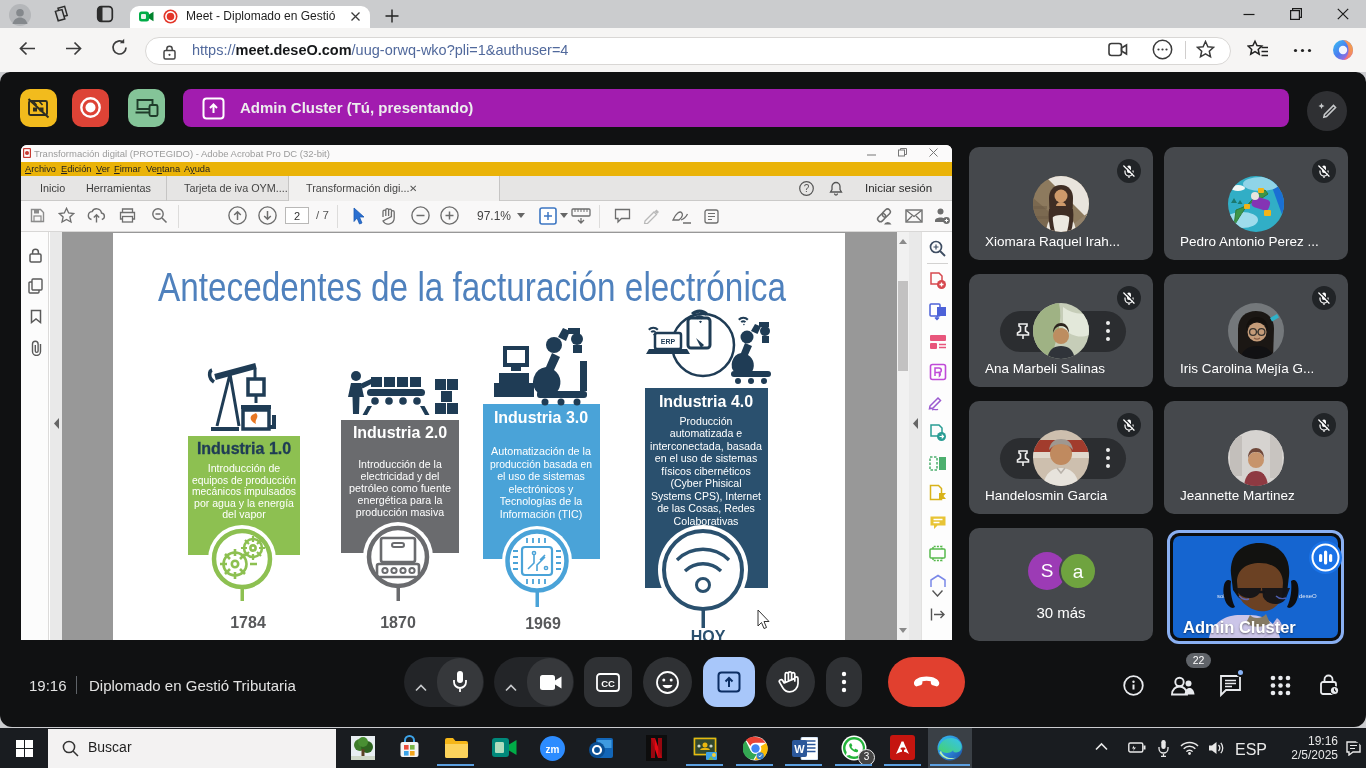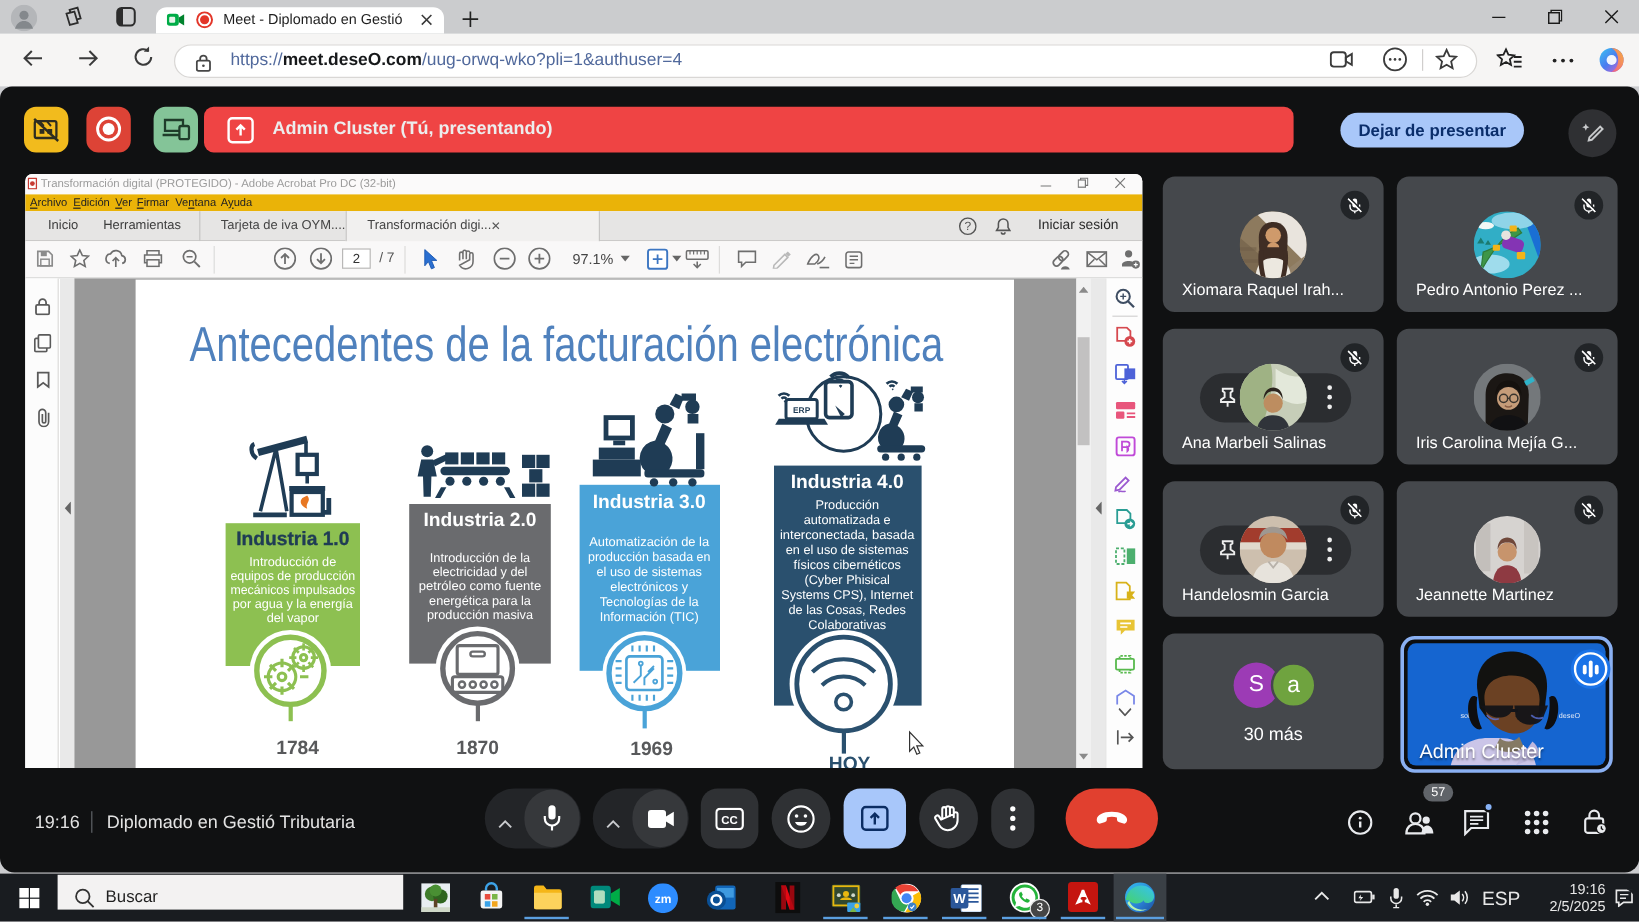--- a/index.html
+++ b/index.html
@@ -5,21 +5,21 @@
 .ab{position:absolute}
 #root{position:relative;width:1366px;height:768px;background:#cbcccf}
 
 #tabstrip{position:absolute;left:0;top:0;width:1366px;height:28px;background:#cbccce}
 #addr{position:absolute;left:0;top:28px;width:1366px;height:44px;background:#f6f5f4}
 .tab{position:absolute;left:130px;top:6px;width:240px;height:22px;background:#fff;border-radius:9px 9px 0 0}
 #urlpill{position:absolute;left:145px;top:9px;width:1086px;height:28px;background:#fff;border:1px solid #d9d7d5;border-radius:14px}
 
 #meet{position:absolute;left:0;top:72px;width:1366px;height:655px;background:#101112;border-radius:10px 10px 12px 12px}
 .bbtn{position:absolute;top:17px;width:37px;height:38px;border-radius:10px}
-#banner{position:absolute;left:170px;top:17px;width:908px;height:38px;background:#ef4444;border-radius:8px}
+#banner{position:absolute;left:183px;top:17px;width:1106px;height:38px;background:#a21caf;border-radius:8px}
 #bluebtn{position:absolute;left:947px;top:5px;width:153px;height:29px;background:#a9c7f9;border-radius:15px;color:#0b2e6b;font-size:14px;font-weight:bold;text-align:center;line-height:28px}
 #magic{position:absolute;left:1307px;top:19px;width:40px;height:40px;border-radius:50%;background:#2f3033}
 
 #acro{position:absolute;left:21px;top:73px;width:931px;height:495px;background:#fff;border-radius:6px 6px 0 0;overflow:hidden}
 #acrotitle{position:absolute;left:0;top:0;width:931px;height:17px;background:#fbfafa;font-size:9.5px;color:#9b9b9b}
 #acromenu{position:absolute;left:0;top:17px;width:931px;height:14px;background:#eab308;font-size:9.3px;color:#222}
 #acromenu span{margin-right:14px}
 #acrotabs{position:absolute;left:0;top:31px;width:931px;height:25px;background:#e6e5e4;border-bottom:1px solid #cbcac9;font-size:10.8px;color:#3c3c3c}
 #acrotool{position:absolute;left:0;top:56px;width:931px;height:31px;background:#f9f8f8;border-bottom:1px solid #d8d7d6}
 #acrobody{position:absolute;left:0;top:87px;width:931px;height:413px}
@@ -34,21 +34,21 @@
 .tile{position:absolute;width:184px;height:113px;background:#45484c;border-radius:10px}
 .tname{position:absolute;left:16px;bottom:11px;color:#fff;font-size:13.5px;font-weight:500;white-space:nowrap}
 .micoff{position:absolute;right:12px;top:12px;width:24px;height:24px;border-radius:50%;background:#212427}
 .av{position:absolute;left:64px;top:29px;width:56px;height:56px;border-radius:50%;overflow:hidden}
 .hovpill{position:absolute;left:31px;top:37px;width:126px;height:41px;background:#2b2d30;border-radius:21px}
 
 #meetbar{position:absolute;left:0;top:585px;width:1366px;height:70px;color:#e8eaed}
 .cbtn{position:absolute;top:0;height:50px;background:#2f3134;border-radius:25px}
 
 #taskbar{position:absolute;left:0;top:728px;width:1366px;height:40px;background:#191c20}
-#search{position:absolute;left:48px;top:1px;width:288px;height:29px;background:#f3f2f2;color:#1f1f1f;font-size:14px}
+#search{position:absolute;left:48px;top:1px;width:288px;height:39px;background:#f3f2f2;color:#1f1f1f;font-size:14px}
 .uline{position:absolute;top:763.5px;height:2.5px;background:#5b9fe0}
 </style></head>
 <body>
 <div id="root">
 
 <div id="tabstrip">
   <svg class="ab" style="left:9px;top:4px" width="22" height="22">
         <circle cx="11" cy="11" r="11" fill="#b4b6b9"></circle>
         <circle cx="11" cy="8.7" r="3.8" fill="#84888c"></circle>
         <path d="M3.5 20 c1 -4.5 4.1 -6.6 7.5 -6.6 s6.5 2.1 7.5 6.6z" fill="#84888c"></path>
@@ -169,21 +169,20 @@
   <svg class="ab" style="left:135px;top:26px" width="24" height="20" viewBox="0 0 24 20">
         <path d="M2.5 2 h15 v9 h-15 z M0.5 14.5 h19" fill="none" stroke="#1f3c2a" stroke-width="1.9"></path>
         <rect x="14.5" y="7" width="8" height="11" rx="1.5" fill="#84c498" stroke="#1f3c2a" stroke-width="1.9"></rect>
       </svg>
   <div id="banner">
     <svg class="ab" style="left:19px;top:8px" width="23" height="23" viewBox="0 0 23 23">
           <rect x="1.5" y="1.5" width="20" height="20" rx="3" fill="none" stroke="#fff" stroke-width="2"></rect>
           <path d="M11.5 16 V8 M8 11 l3.5 -3.5 L15 11" fill="none" stroke="#fff" stroke-width="2"></path>
         </svg>
     <div class="ab" style="left:57px;top:10px;font-size:15px;font-weight:bold;color:#eceded">Admin Cluster (Tú, presentando)</div>
-    <div id="bluebtn">Dejar de presentar</div>
   </div>
   <div id="magic"></div>
   <svg class="ab" style="left:1317px;top:29px" width="21" height="21" viewBox="0 0 21 21">
         <path d="M7.5 13.5 L16.5 4.5 l2 2 L9.5 15.5 l-2.6 .6z" fill="none" stroke="#c7c9cb" stroke-width="1.6"></path>
         <path d="M4.5 2 l.9 2.1 2.1 .9 -2.1 .9 -.9 2.1 -.9 -2.1 -2.1 -.9 2.1 -.9z" fill="#c7c9cb"></path>
       </svg>
   <div id="acro">
     <div id="acrotitle">
       <svg class="ab" style="left:2px;top:3px" width="8" height="10">
             <rect width="8" height="10" rx="1" fill="#c73a32"></rect>
@@ -790,21 +789,21 @@
               <path d="M60 52 h28 a7 7 0 0 1 -1 4 c-2 4 -6 6 -11 6 s-10 -3 -12 -7z" fill="#141418" opacity=".95"></path>
               <path d="M89 52 h28 l-4 10 c-2 4 -6 6 -11 6 s-10 -3 -12 -7z" fill="#141418" opacity=".95"></path>
               <path d="M86 56 h6" stroke="#141418" stroke-width="2.5"></path>
               <path d="M66 60 c3 3 7 4 10 3 M103 60 c3 3 7 3 10 2" stroke="#5a6fd4" stroke-width="1.4" fill="none" opacity=".8"></path>
               <path d="M80 80 c3 2 10 2 13 -1 l0 5 c-4 2 -9 2 -13 0z" fill="#2e1d13"></path>
               <path d="M36 102 c3 -16 17 -23 31 -23 h10 c14 0 27 8 30 23z" fill="#cbc5e8"></path>
               <path d="M77 79 c3 4 12 4 16 -1 l4 9 c-7 5 -18 5 -24 0z" fill="#857a64"></path>
               <path d="M90 102 l14 -20 c4 3 6 8 5 12z" fill="#bdb6dd"></path>
             </svg>
       </div>
-      <div class="ab" style="left:13px;top:85px;color:#fff;font-size:16.5px;font-weight:normal;text-shadow:0 1px 2px rgba(0,0,0,.5)">Admin Cluster</div>
+      <div class="ab" style="left:13px;top:85px;color:#fff;font-size:16.5px;font-weight:bold;text-shadow:0 1px 2px rgba(0,0,0,.5)">Admin Cluster</div>
       <div class="ab" style="left:139px;top:8px;width:33px;height:33px;border-radius:50%;background:#1a73e8">
         <svg style="position:absolute;left:2px;top:2px" width="29" height="29">
               <circle cx="14.5" cy="14.5" r="13" fill="none" stroke="#fff" stroke-width="2"></circle>
               <rect x="8" y="11" width="3.2" height="8" rx="1.6" fill="#fff"></rect>
               <rect x="13" y="7.5" width="3.2" height="14" rx="1.6" fill="#fff"></rect>
               <rect x="18" y="11" width="3.2" height="8" rx="1.6" fill="#fff"></rect>
             </svg>
       </div>
     </div>
   </div>
@@ -859,21 +858,21 @@
         </svg>
     <div class="cbtn" style="left:888px;width:77px;background:#e1402f"></div>
     <svg class="ab" style="left:911px;top:16px" width="31" height="17" viewBox="0 0 31 17">
           <path d="M15.5 3.5 C8 3.5 3.5 6.5 3 9.5 c-.3 1.8 .6 3.4 2.2 4 l4.2 -1.3 c1.3 -.4 2 -1.4 2 -2.8 V8.2 c2.7 -.7 5.7 -.7 8.4 0 v1.2 c0 1.4 .7 2.4 2 2.8 l4.2 1.3 c1.6 -.6 2.5 -2.2 2.2 -4 C27.5 6.5 23 3.5 15.5 3.5z" fill="#fff"></path>
         </svg>
     <svg class="ab" style="left:1123px;top:18px" width="21" height="21">
           <circle cx="10.5" cy="10.5" r="9.3" fill="none" stroke="#e8eaed" stroke-width="1.8"></circle>
           <path d="M10.5 9.5 v5" stroke="#e8eaed" stroke-width="2"></path>
           <circle cx="10.5" cy="6.8" r="1.2" fill="#e8eaed"></circle>
         </svg>
-    <div class="ab" style="left:1186px;top:-4px;width:25px;height:15px;border-radius:8px;background:#606469;color:#fff;font-size:10.5px;text-align:center;line-height:15px">57</div>
+    <div class="ab" style="left:1186px;top:-4px;width:25px;height:15px;border-radius:8px;background:#606469;color:#fff;font-size:10.5px;text-align:center;line-height:15px">22</div>
     <svg class="ab" style="left:1170px;top:18px" width="26" height="21" viewBox="0 0 26 21">
           <circle cx="9.5" cy="7" r="4.2" fill="none" stroke="#e8eaed" stroke-width="1.9"></circle>
           <path d="M2 19.5 c0 -5.5 4 -8 7.5 -8 s7.5 2.5 7.5 8z" fill="none" stroke="#e8eaed" stroke-width="1.9"></path>
           <circle cx="18.5" cy="8.5" r="3" fill="#e8eaed"></circle>
           <path d="M14.5 19.5 c.5 -4.5 2.5 -6.5 5 -6.5 c2 0 4.5 1.5 5 6.5z" fill="#e8eaed"></path>
         </svg>
     <svg class="ab" style="left:1219px;top:17px" width="23" height="23" viewBox="0 0 23 23">
           <path d="M2 2 h19 v14 H7 l-5 5z" fill="none" stroke="#e8eaed" stroke-width="1.8"></path>
           <path d="M6 6.5 h11 M6 9.5 h11 M6 12.5 h7" stroke="#e8eaed" stroke-width="1.5"></path>
         </svg>

